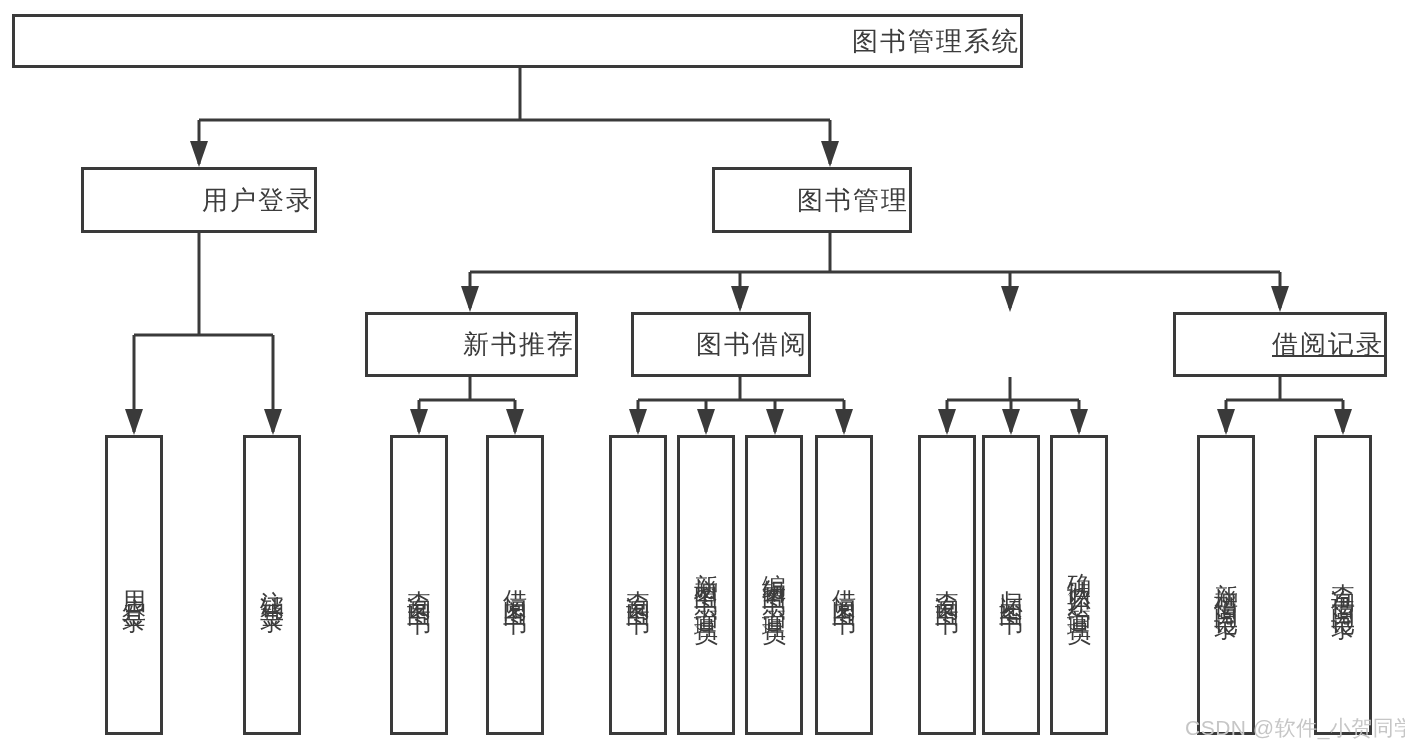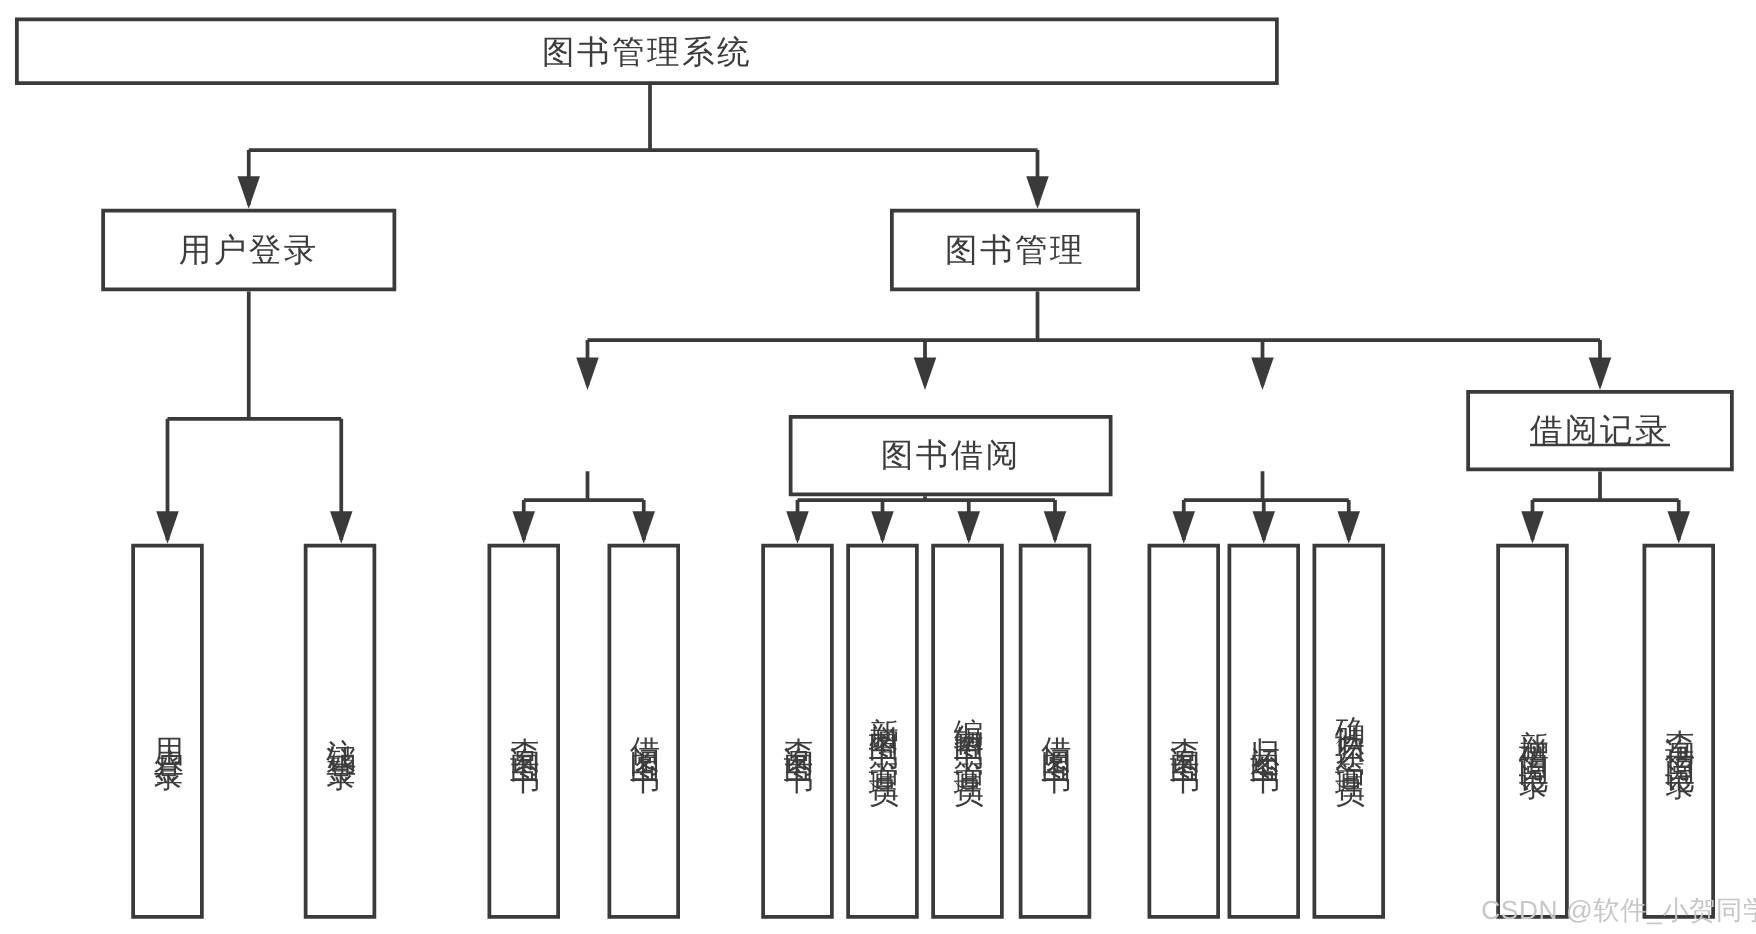--- a/index.html
+++ b/index.html
@@ -12,36 +12,36 @@
   }
   #wires{position:absolute;left:0;top:0;width:1405px;height:747px;}
   .box{
     position:absolute;
     box-sizing:border-box;
     border:3px solid #3a3a3a;
     background:#ffffff;
     display:flex;align-items:center;justify-content:center;
     color:#3c3c3c;
   }
-  .hbox{font-size:26px;letter-spacing:2px;white-space:nowrap;}
+  .hbox{font-size:26px;letter-spacing:2px;white-space:nowrap;justify-content:flex-end;}
   .vbox span{
     writing-mode:vertical-rl;
     font-size:24px;
     letter-spacing:7px;
     line-height:1;
     white-space:nowrap;
   }
   
   .b-root{left:12px;top:14px;width:1011px;height:54px;}
   
   .b-user-login{left:81px;top:167px;width:236px;height:66px;}
   .b-book-mgmt{left:712px;top:167px;width:200px;height:66px;}
   
   .b-new-book{left:365px;top:312px;width:213px;height:65px;}
-  .b-borrow{left:631px;top:312px;width:259px;height:65px;margin-top:20px;}
+  .b-borrow{left:631px;top:312px;width:180px;height:65px;}
   .b-current{left:903px;top:312px;width:214px;height:65px;}
   .b-records{left:1173px;top:312px;width:214px;height:65px;text-decoration:underline;}
   
   .leaf{top:435px;width:58px;height:300px;}
   .b-a1{left:105px;} .b-a2{left:243px;}
   .b-b1{left:390px;} .b-b2{left:486px;}
   .b-c1{left:609px;} .b-c2{left:677px;} .b-c3{left:745px;} .b-c4{left:815px;}
   .b-d1{left:918px;} .b-d2{left:982px;} .b-d3{left:1050px;width:58px;}
   .b-e1{left:1197px;} .b-e2{left:1314px;}
   #watermark{
@@ -130,20 +130,23 @@
     <span>图书管理系统</span>
   </div>
 
   <div class="box hbox b-user-login">
     <span>用户登录</span>
   </div>
   <div class="box hbox b-book-mgmt">
     <span>图书管理</span>
   </div>
 
+  <div class="box hbox b-new-book">
+    <span>新书推荐</span>
+  </div>
   <div class="box hbox b-borrow">
     <span>图书借阅</span>
   </div>
   <div class="box hbox b-records">
     <span>借阅记录</span>
   </div>
 
   <div class="box vbox leaf b-a1">
     <span>用户登录</span>
   </div>

